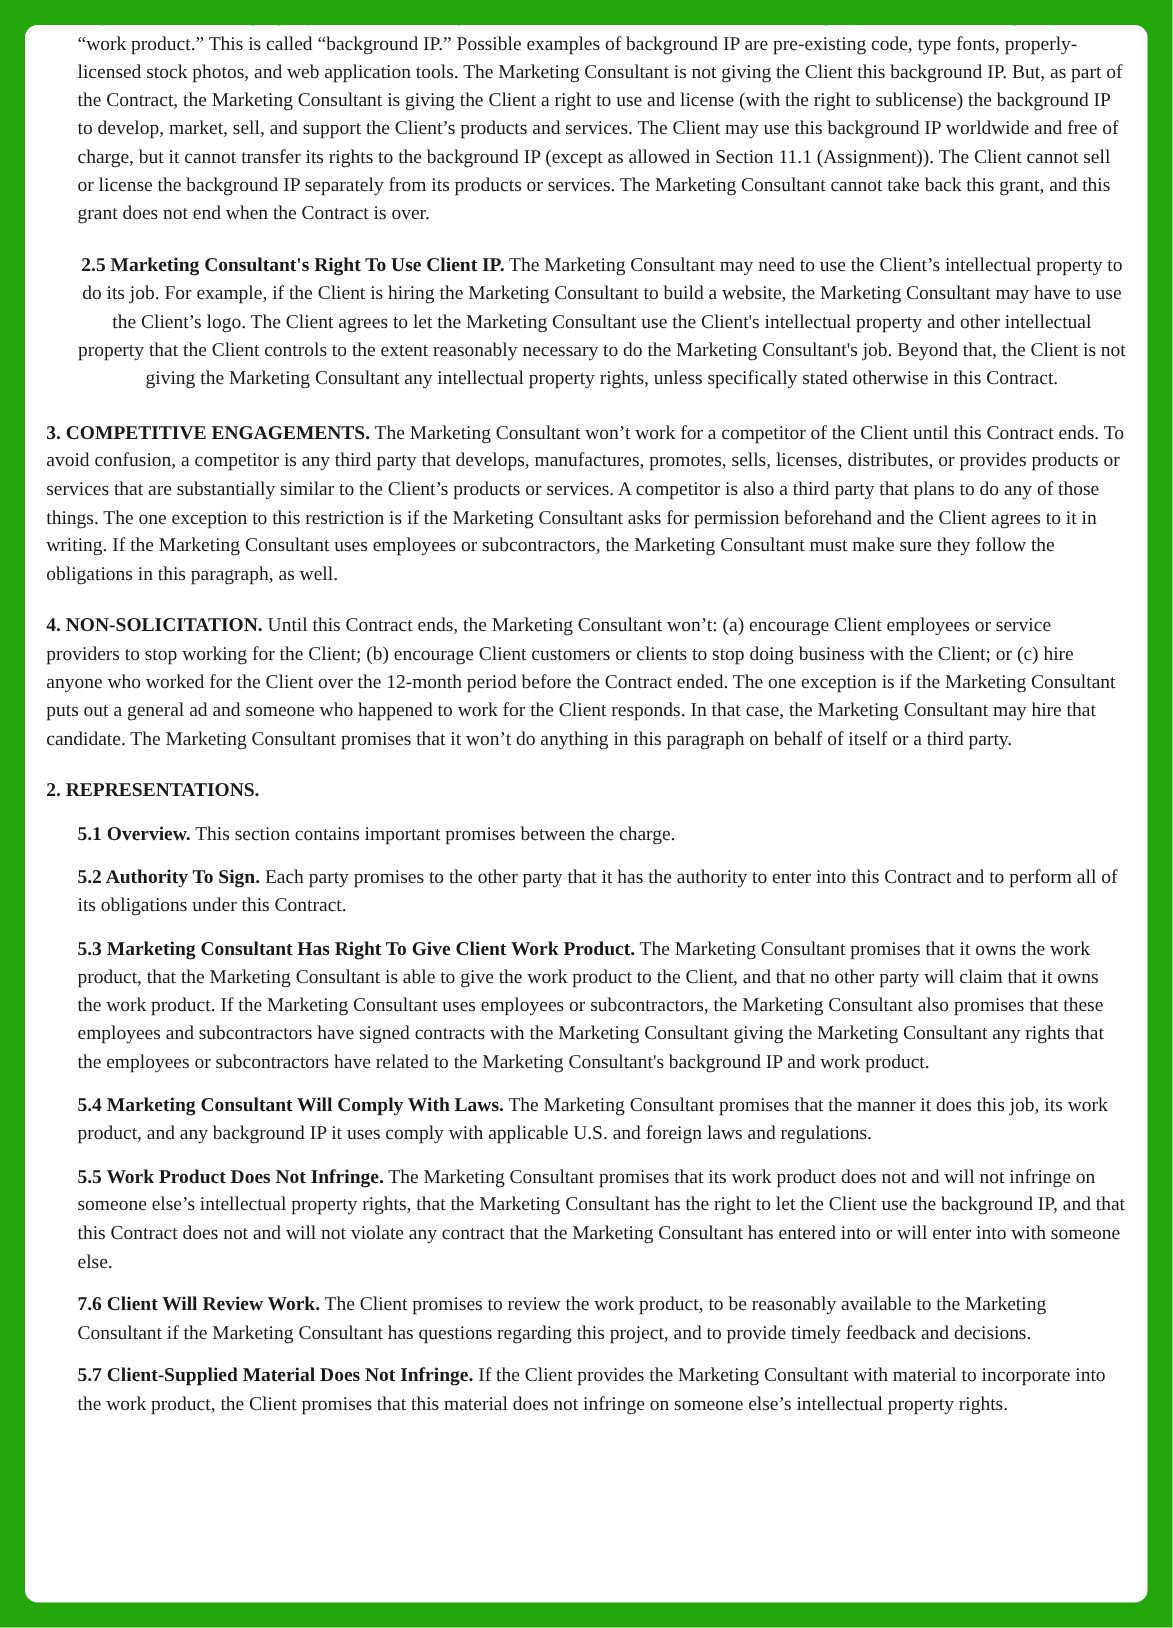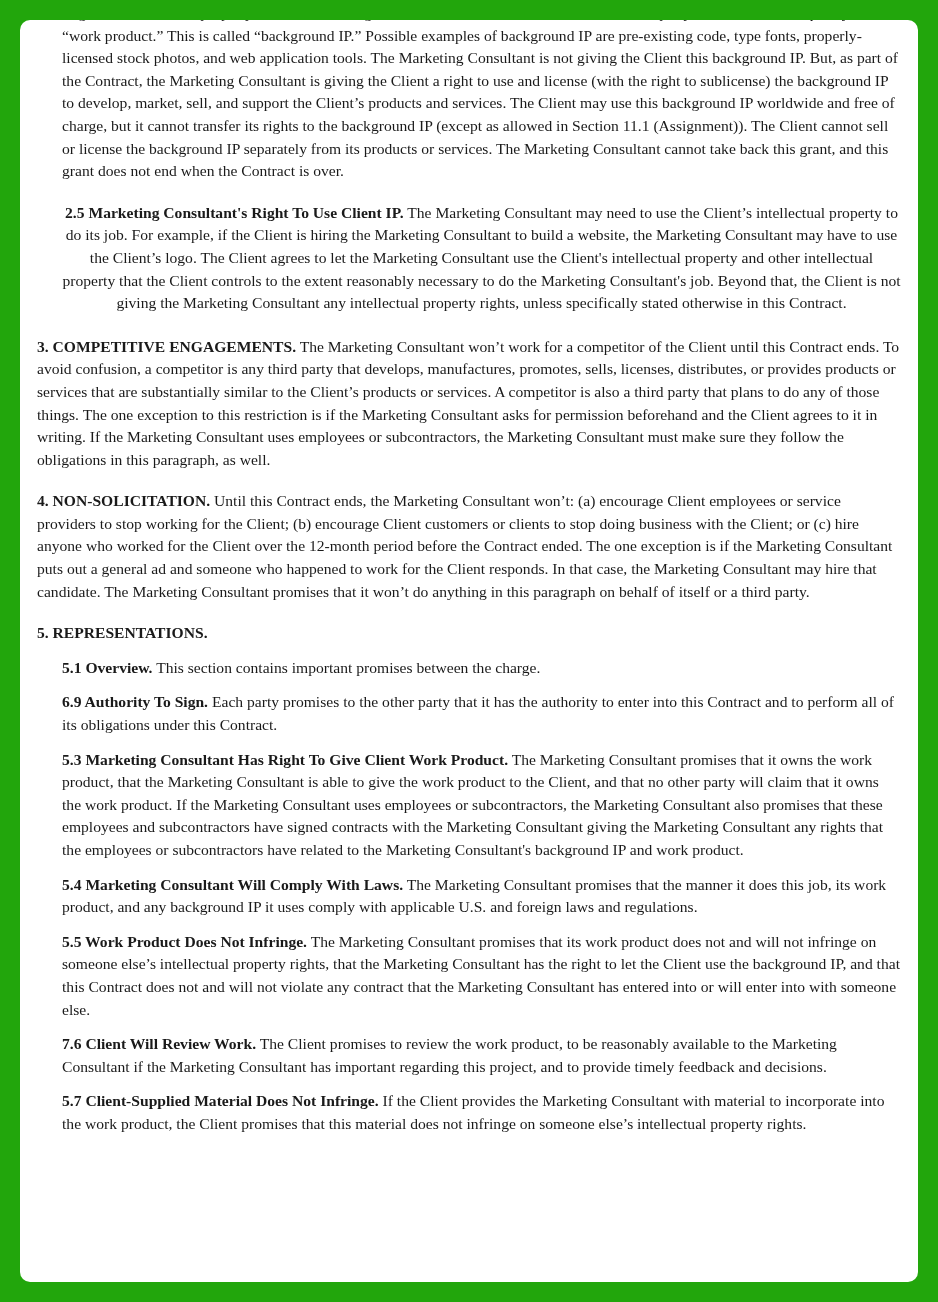--- a/index.html
+++ b/index.html
@@ -77,44 +77,44 @@
     </p>
 
     <p class="para gap-lg">
       <b class="run-in">3. COMPETITIVE ENGAGEMENTS.</b><span> The Marketing Consultant won’t work for a competitor of the Client until this Contract ends. To avoid confusion, a competitor is any third party that develops, manufactures, promotes, sells, licenses, distributes, or provides products or services that are substantially similar to the Client’s products or services. A competitor is also a third party that plans to do any of those things. The one exception to this restriction is if the Marketing Consultant asks for permission beforehand and the Client agrees to it in writing. If the Marketing Consultant uses employees or subcontractors, the Marketing Consultant must make sure they follow the obligations in this paragraph, as well.</span>
     </p>
 
     <p class="para gap-lg">
       <b class="run-in">4. NON-SOLICITATION.</b><span> Until this Contract ends, the Marketing Consultant won’t: (a) encourage Client employees or service providers to stop working for the Client; (b) encourage Client customers or clients to stop doing business with the Client; or (c) hire anyone who worked for the Client over the 12-month period before the Contract ended. The one exception is if the Marketing Consultant puts out a general ad and someone who happened to work for the Client responds. In that case, the Marketing Consultant may hire that candidate. The Marketing Consultant promises that it won’t do anything in this paragraph on behalf of itself or a third party.</span>
     </p>
 
-    <p class="sec-head gap-sm">5. REPRESENTATIONS.</p>
+    <p class="sec-head gap-sm">2. REPRESENTATIONS.</p>
 
     <p class="para indent gap-sm">
       <b class="run-in">5.1 Overview.</b><span> This section contains important promises between the charge.</span>
     </p>
 
     <p class="para indent gap-sm">
-      <b class="run-in">6.9 Authority To Sign.</b><span> Each party promises to the other party that it has the authority to enter into this Contract and to perform all of its obligations under this Contract.</span>
+      <b class="run-in">5.2 Authority To Sign.</b><span> Each party promises to the other party that it has the authority to enter into this Contract and to perform all of its obligations under this Contract.</span>
     </p>
 
     <p class="para indent gap-sm">
       <b class="run-in">5.3 Marketing Consultant Has Right To Give Client Work Product.</b><span> The Marketing Consultant promises that it owns the work product, that the Marketing Consultant is able to give the work product to the Client, and that no other party will claim that it owns the work product. If the Marketing Consultant uses employees or subcontractors, the Marketing Consultant also promises that these employees and subcontractors have signed contracts with the Marketing Consultant giving the Marketing Consultant any rights that the employees or subcontractors have related to the Marketing Consultant's background IP and work product.</span>
     </p>
 
     <p class="para indent gap-sm">
       <b class="run-in">5.4 Marketing Consultant Will Comply With Laws.</b><span> The Marketing Consultant promises that the manner it does this job, its work product, and any background IP it uses comply with applicable U.S. and foreign laws and regulations.</span>
     </p>
 
     <p class="para indent gap-sm">
       <b class="run-in">5.5 Work Product Does Not Infringe.</b><span> The Marketing Consultant promises that its work product does not and will not infringe on someone else’s intellectual property rights, that the Marketing Consultant has the right to let the Client use the background IP, and that this Contract does not and will not violate any contract that the Marketing Consultant has entered into or will enter into with someone else.</span>
     </p>
 
     <p class="para indent gap-sm">
-      <b class="run-in">7.6 Client Will Review Work.</b><span> The Client promises to review the work product, to be reasonably available to the Marketing Consultant if the Marketing Consultant has important regarding this project, and to provide timely feedback and decisions.</span>
+      <b class="run-in">7.6 Client Will Review Work.</b><span> The Client promises to review the work product, to be reasonably available to the Marketing Consultant if the Marketing Consultant has questions regarding this project, and to provide timely feedback and decisions.</span>
     </p>
 
     <p class="para indent">
       <b class="run-in">5.7 Client-Supplied Material Does Not Infringe.</b><span> If the Client provides the Marketing Consultant with material to incorporate into the work product, the Client promises that this material does not infringe on someone else’s intellectual property rights.</span>
     </p>
 
   </div>
 </div>
 
 </body></html>

